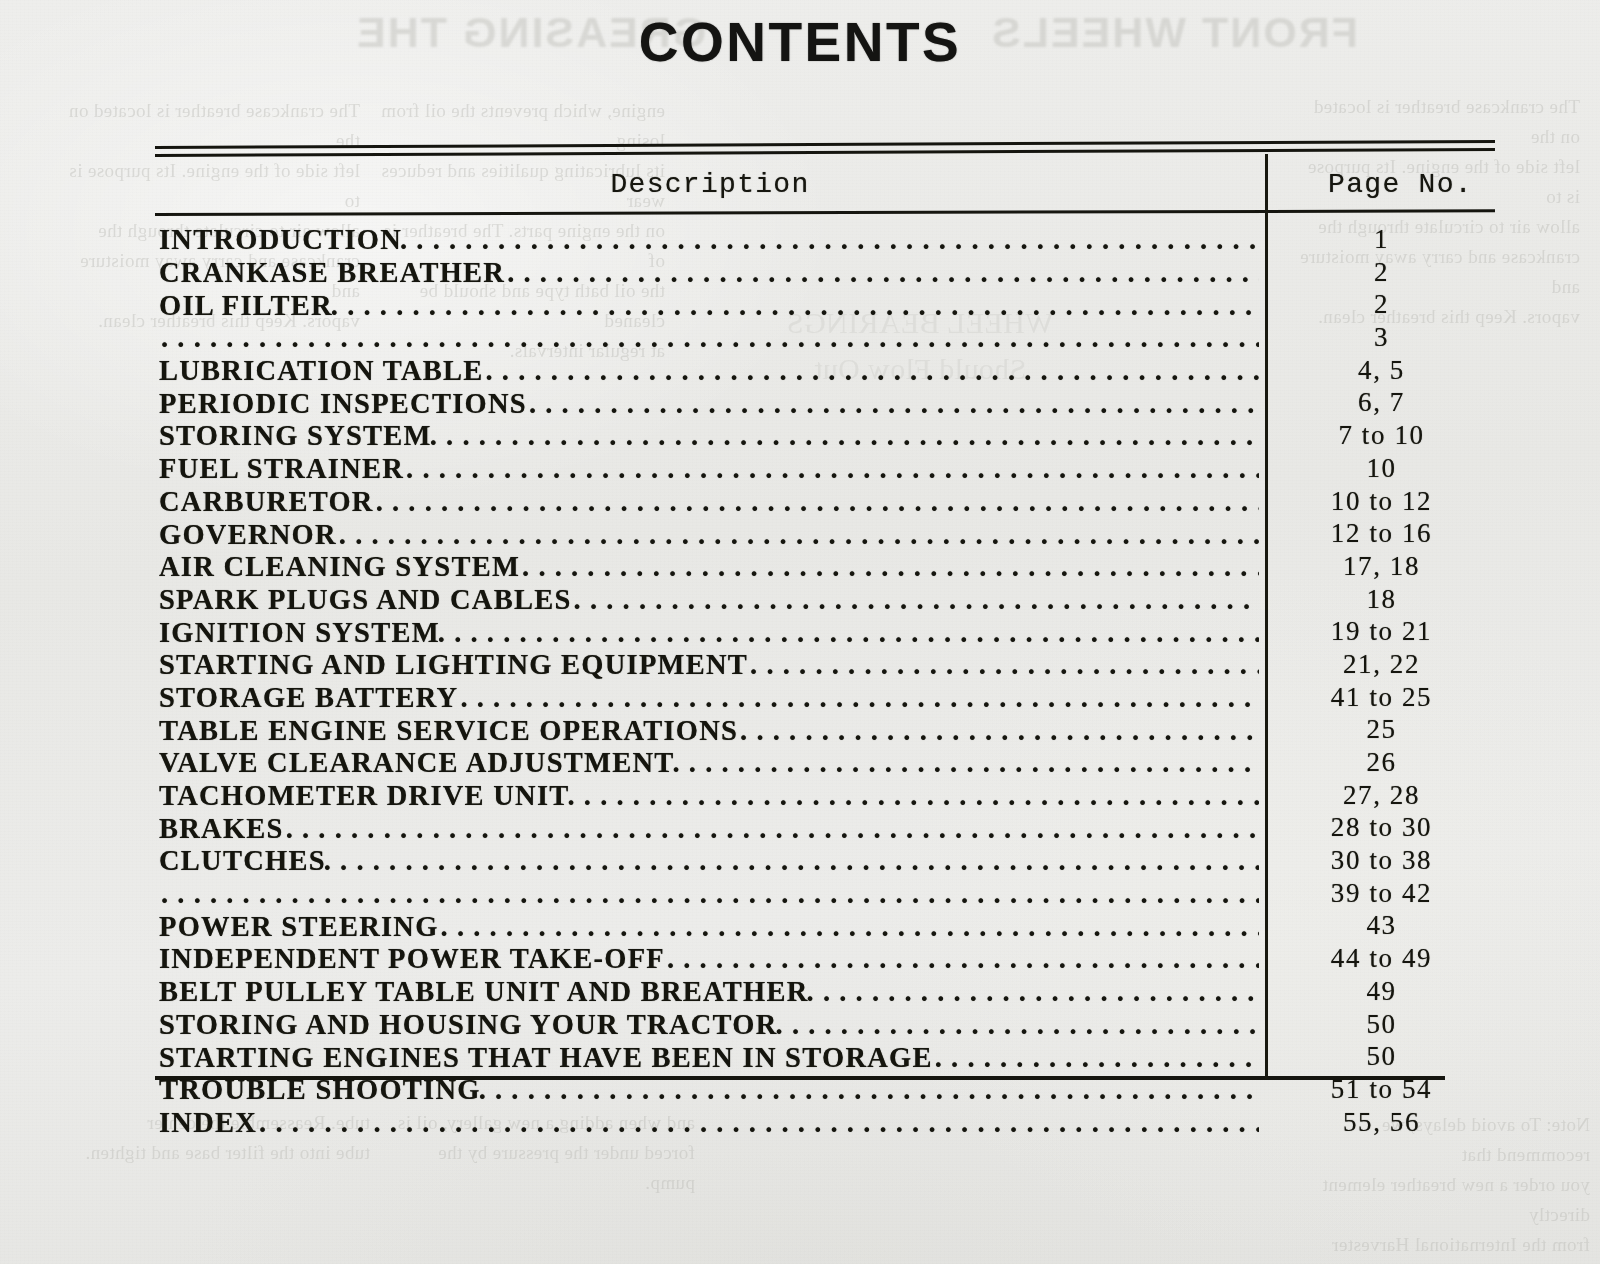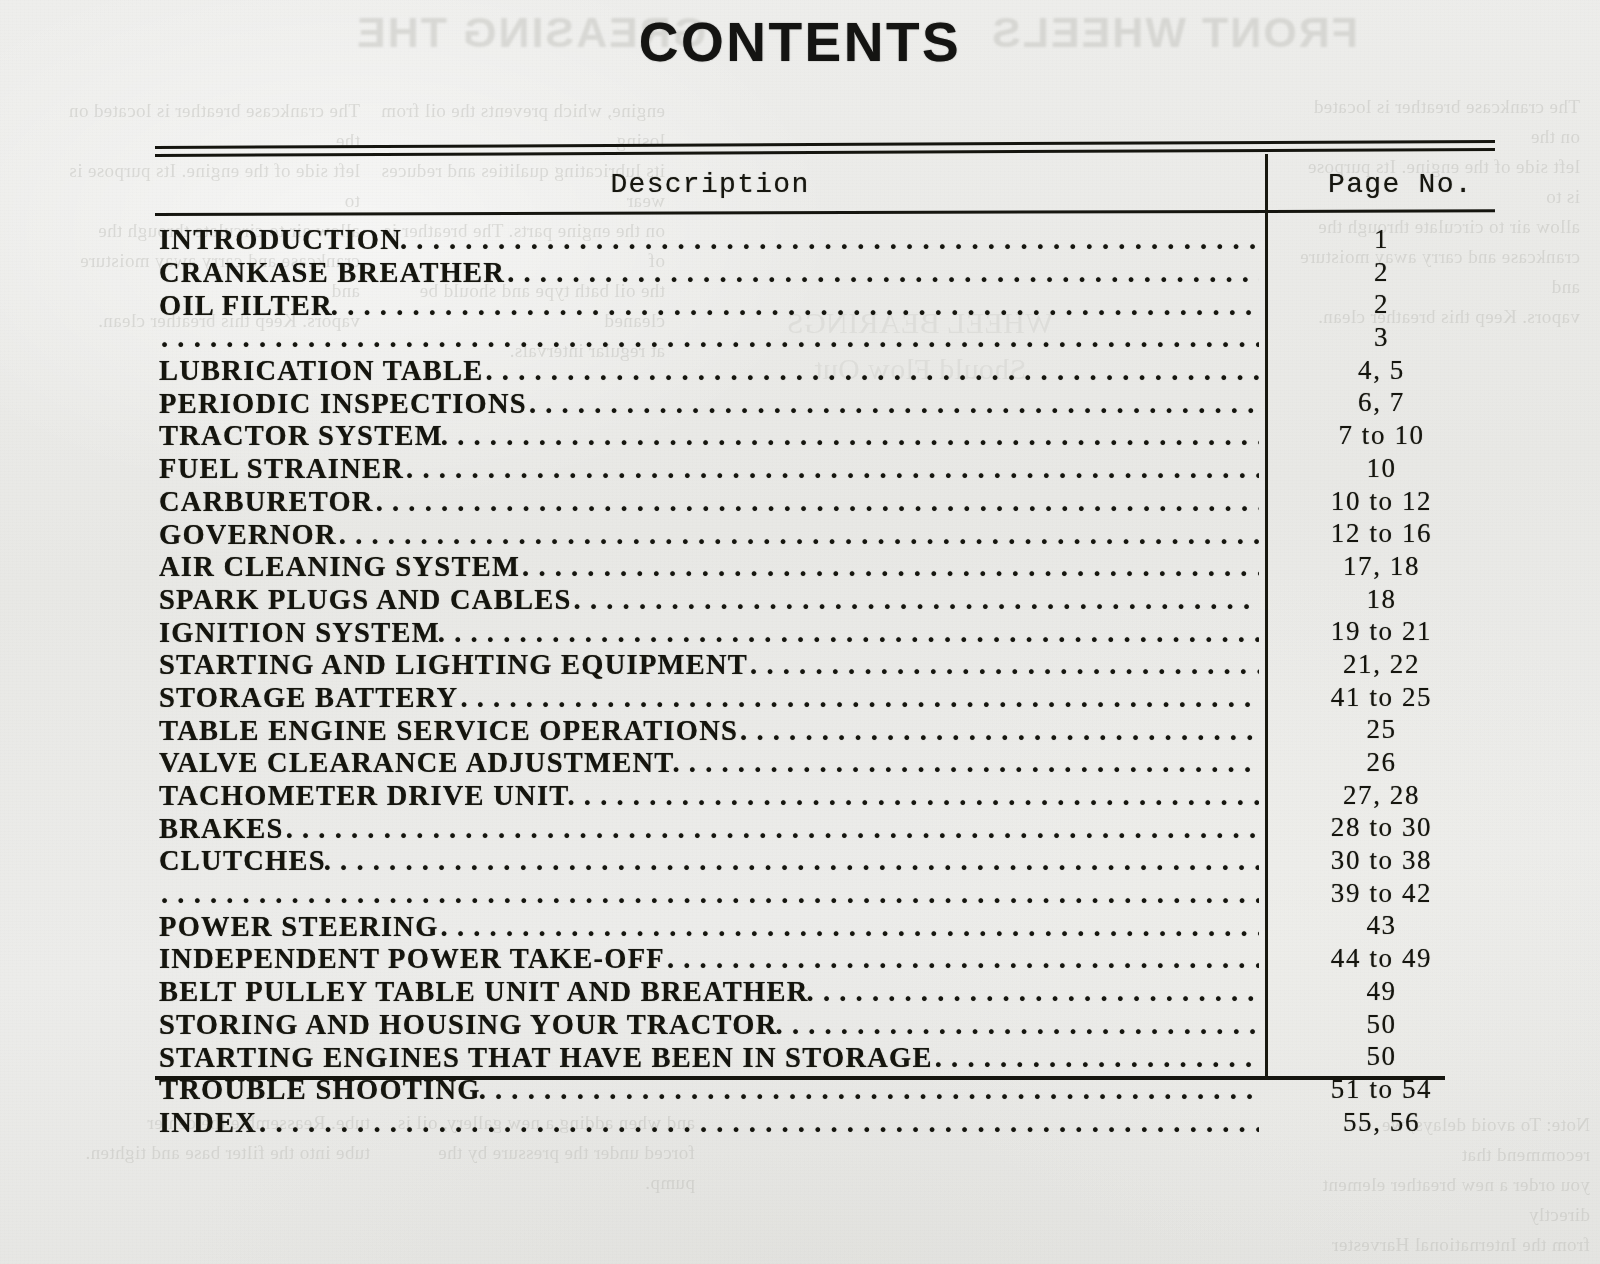--- a/index.html
+++ b/index.html
@@ -295,21 +295,21 @@
         </div>
         <div class="row">
           <div class="label-wrap">
             <span class="label">PERIODIC INSPECTIONS</span>
             <span class="leader">........................................................................................................................</span>
           </div>
           <div class="pageno">6, 7</div>
         </div>
         <div class="row">
           <div class="label-wrap">
-            <span class="label">TRACTOR SYSTEM</span>
+            <span class="label">STORING SYSTEM</span>
             <span class="leader tight">........................................................................................................................</span>
           </div>
           <div class="pageno">7 to 10</div>
         </div>
         <div class="row">
           <div class="label-wrap">
             <span class="label">FUEL STRAINER</span>
             <span class="leader">........................................................................................................................</span>
           </div>
           <div class="pageno">10</div>

